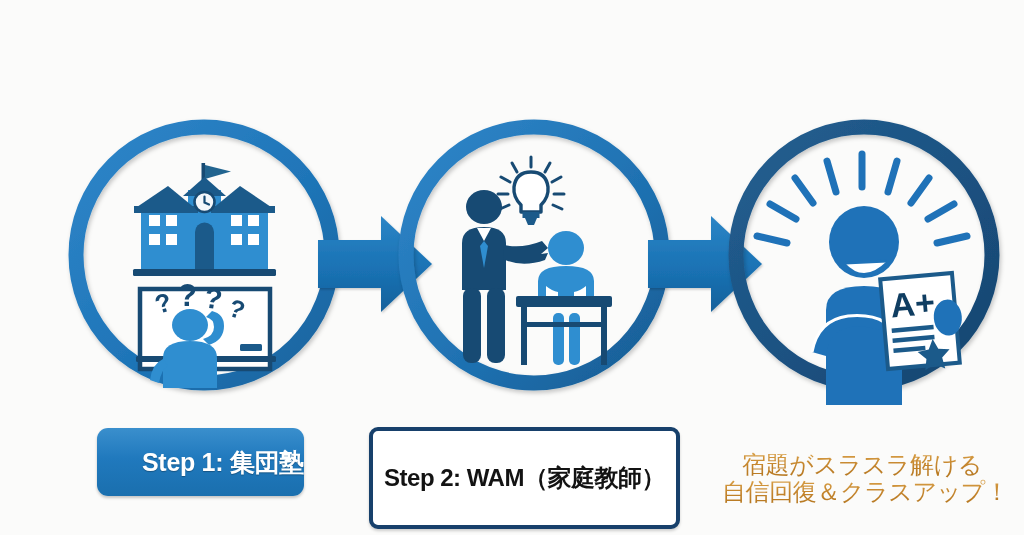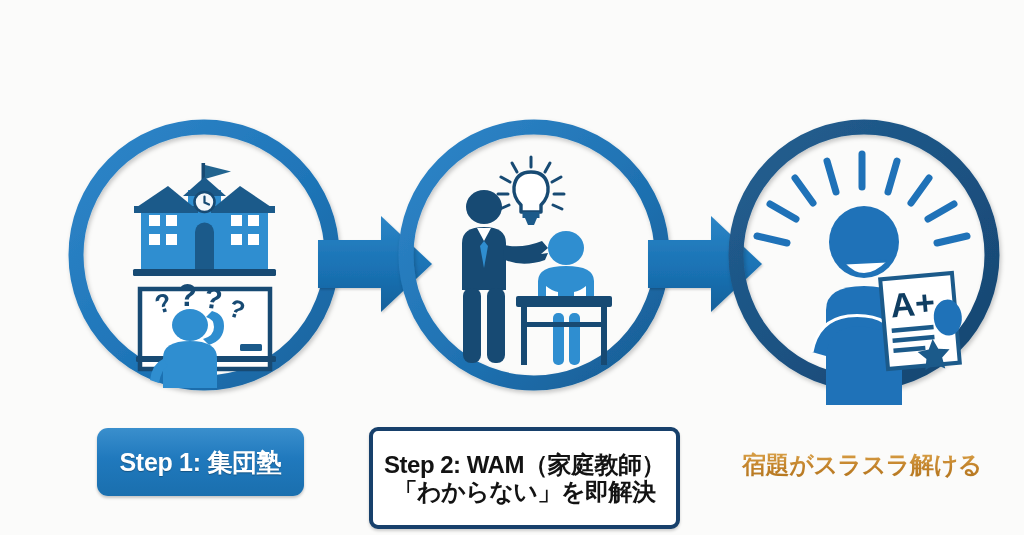--- a/index.html
+++ b/index.html
@@ -33,21 +33,21 @@
     position: absolute;
     left: 97px;
     top: 428px;
     width: 207px;
     height: 68px;
     border-radius: 11px;
     background: linear-gradient(180deg, #3a8fcd 0%, #2079bd 45%, #1a6fae 100%);
     box-shadow: 0 2px 3px rgba(0,0,0,0.22);
     display: flex;
     flex-direction: column;
-    align-items: center;
+    align-items: flex-end;
     justify-content: center;
     box-sizing: border-box;
     line-height: 1.08;
   }
   .step1-badge .ln {
     color: #ffffff;
     font-weight: bold;
     font-size: 25px;
     letter-spacing: -0.3px;
     text-shadow: 0 1px 1px rgba(0,0,0,0.28);
@@ -84,21 +84,21 @@
   .result-text {
     position: absolute;
     left: 722px;
     top: 452px;
     width: 280px;
     text-align: center;
     line-height: 1.12;
   }
   .result-text .ln {
     display: block;
-    font-weight: bold;
+    font-weight: normal;
     font-size: 24px;
     letter-spacing: -0.4px;
     white-space: nowrap;
     background: linear-gradient(180deg, #d9a047 0%, #c2822a 55%, #b3761f 100%);
     -webkit-background-clip: text;
     background-clip: text;
     color: #c4852c;
     -webkit-text-fill-color: transparent;
     text-shadow: none;
     text-align: center;
@@ -323,20 +323,20 @@
       </g>
     </g>
   </svg>
 
   <div class="step1-badge">
     <span class="ln">Step 1: 集団塾</span>
   </div>
 
   <div class="step2-box">
     <span class="ln">Step 2: WAM（家庭教師）</span>
-    <span class="ln">「わからない」を即解決</span>
   </div>
 
   <div class="result-text">
     <span class="ln">宿題がスラスラ解ける</span>
+    <span class="ln">自信回復＆クラスアップ！</span>
   </div>
 
 </div>
 
 </body></html>

